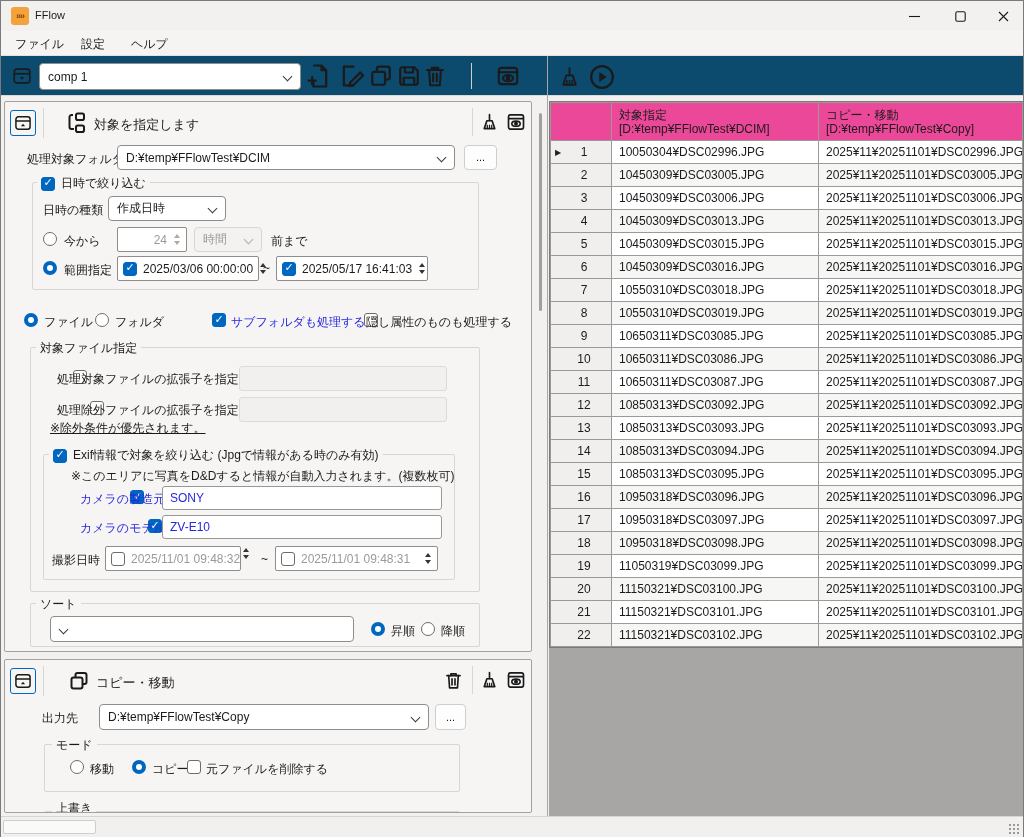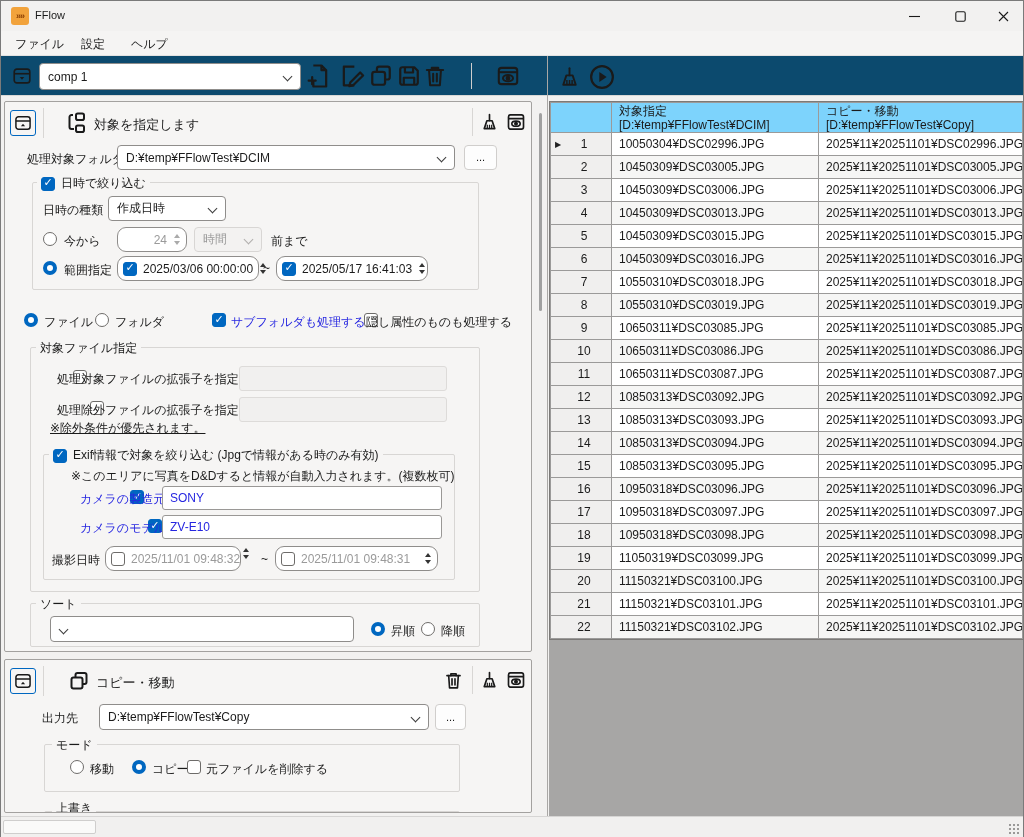--- a/index.html
+++ b/index.html
@@ -40,21 +40,21 @@
   
   .cb { width:14px; height:14px; border:1px solid #6e6c6a; border-radius:3px; background:#fff; position:relative; flex:0 0 14px; display:inline-block;}
   .cb.on { background:#0067c0; border-color:#0067c0; }
   .cb.on::after { content:"✓"; position:absolute; left:1.5px; top:-1.5px; color:#fff; font-size:11px; }
   .radio { width:14px; height:14px; border:1px solid #6e6c6a; border-radius:50%; background:#fff; flex:0 0 14px; display:inline-block;}
   .radio.on { border:4.5px solid #0067c0; }
   .lbl { position:absolute; white-space:nowrap; font-size:12px; }
   .lbl.blue { color:#2626e0; }
 
   
-  .datebox { position:absolute; background:#fff; border:1px solid #8f8d8b; border-radius:9px; height:25px;
+  .datebox { position:absolute; background:#fff; border:1px solid #8f8d8b; border-radius:2px; height:25px;
              display:flex; align-items:center; padding:0 5px; gap:6px; }
   .datebox .txt { flex:1; font-size:12px; white-space:nowrap; }
   .datebox.off .txt { color:#9a9a9a; }
   .spin { display:flex; flex-direction:column; gap:3px; align-items:center; flex:0 0 8px;}
   .spin i { width:0; height:0; border-left:3.5px solid transparent; border-right:3.5px solid transparent; display:block;}
   .spin .up { border-bottom:4.5px solid #333; }
   .spin .dn { border-top:4.5px solid #333; }
   .spin.dis .up { border-bottom-color:#aaa; } .spin.dis .dn { border-top-color:#aaa; }
 
   
@@ -66,21 +66,21 @@
                   display:flex; align-items:center; justify-content:center; }
   .sec-title { position:absolute; font-size:13px; white-space:nowrap; }
 
   
   .splitter { position:absolute; left:546px; top:55px; width:1px; height:760px; background:#a9a7a5; }
   .vscroll-thumb { position:absolute; left:538px; top:112px; width:3px; height:198px; background:#a0a0a0; border-radius:2px; }
   .rpanel { position:absolute; left:548px; top:100px; width:474px; height:715px; background:#a7a6a5; }
   table.ftable { border-collapse:collapse; table-layout:fixed; width:472px; background:#fff; }
   table.ftable th, table.ftable td { border:1px solid #9b9a99; font-weight:normal; font-size:12px;
         padding:0 0 0 7px; white-space:nowrap; overflow:hidden; }
-  table.ftable thead th { background:#7dd3fc; text-align:left; height:30px; line-height:14px; padding-top:1px; vertical-align:middle;}
+  table.ftable thead th { background:#ec4899; text-align:left; height:38px; line-height:14px; padding-top:1px; vertical-align:middle;}
   table.ftable td { height:23px; }
   table.ftable td.sel { background:#f0efee; padding:0 4px 0 4px; }
   table.ftable tr:nth-child(even) td:not(.sel) { background:#f6f6f5; }
   .selwrap { display:flex; align-items:center; }
   .marker { width:14px; font-size:8px; color:#222; }
   .rownum { flex:1; text-align:center; padding-right:8px;}
   .ftable-wrap { position:absolute; left:0; top:0; border:1px solid #7b7977; }
 
   
   .statusbar { position:absolute; left:0; top:815px; width:100%; height:22px; background:#f1f0ef; border-top:1px solid #d6d5d4; }

